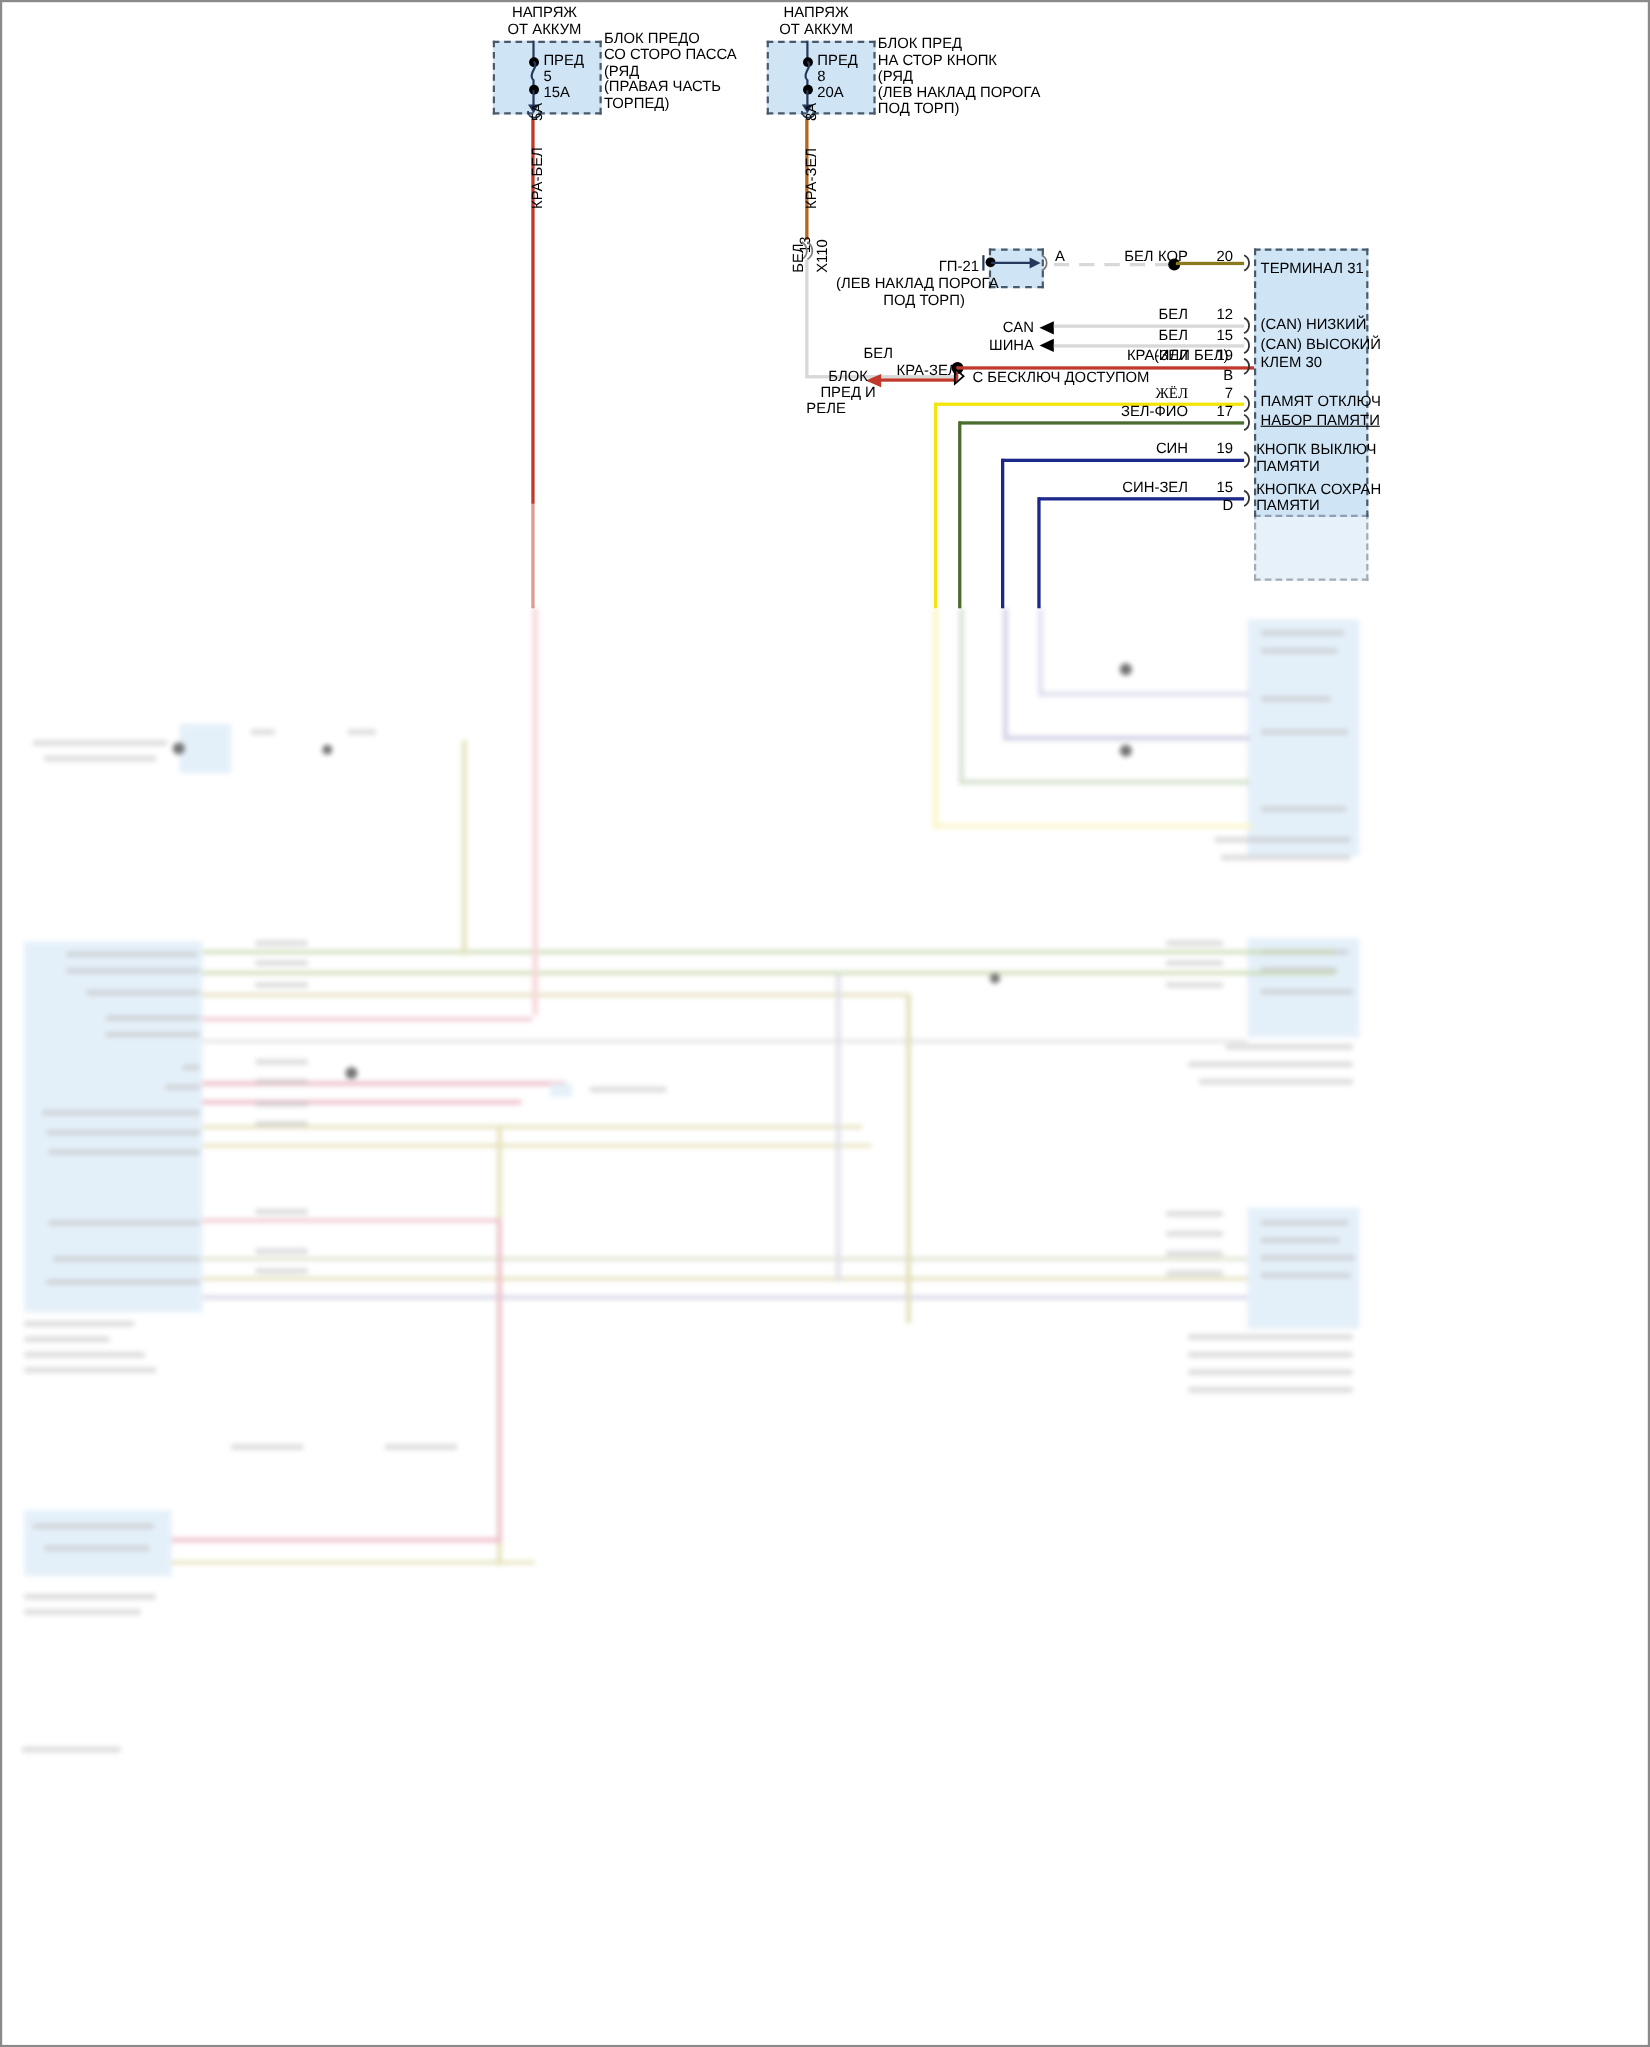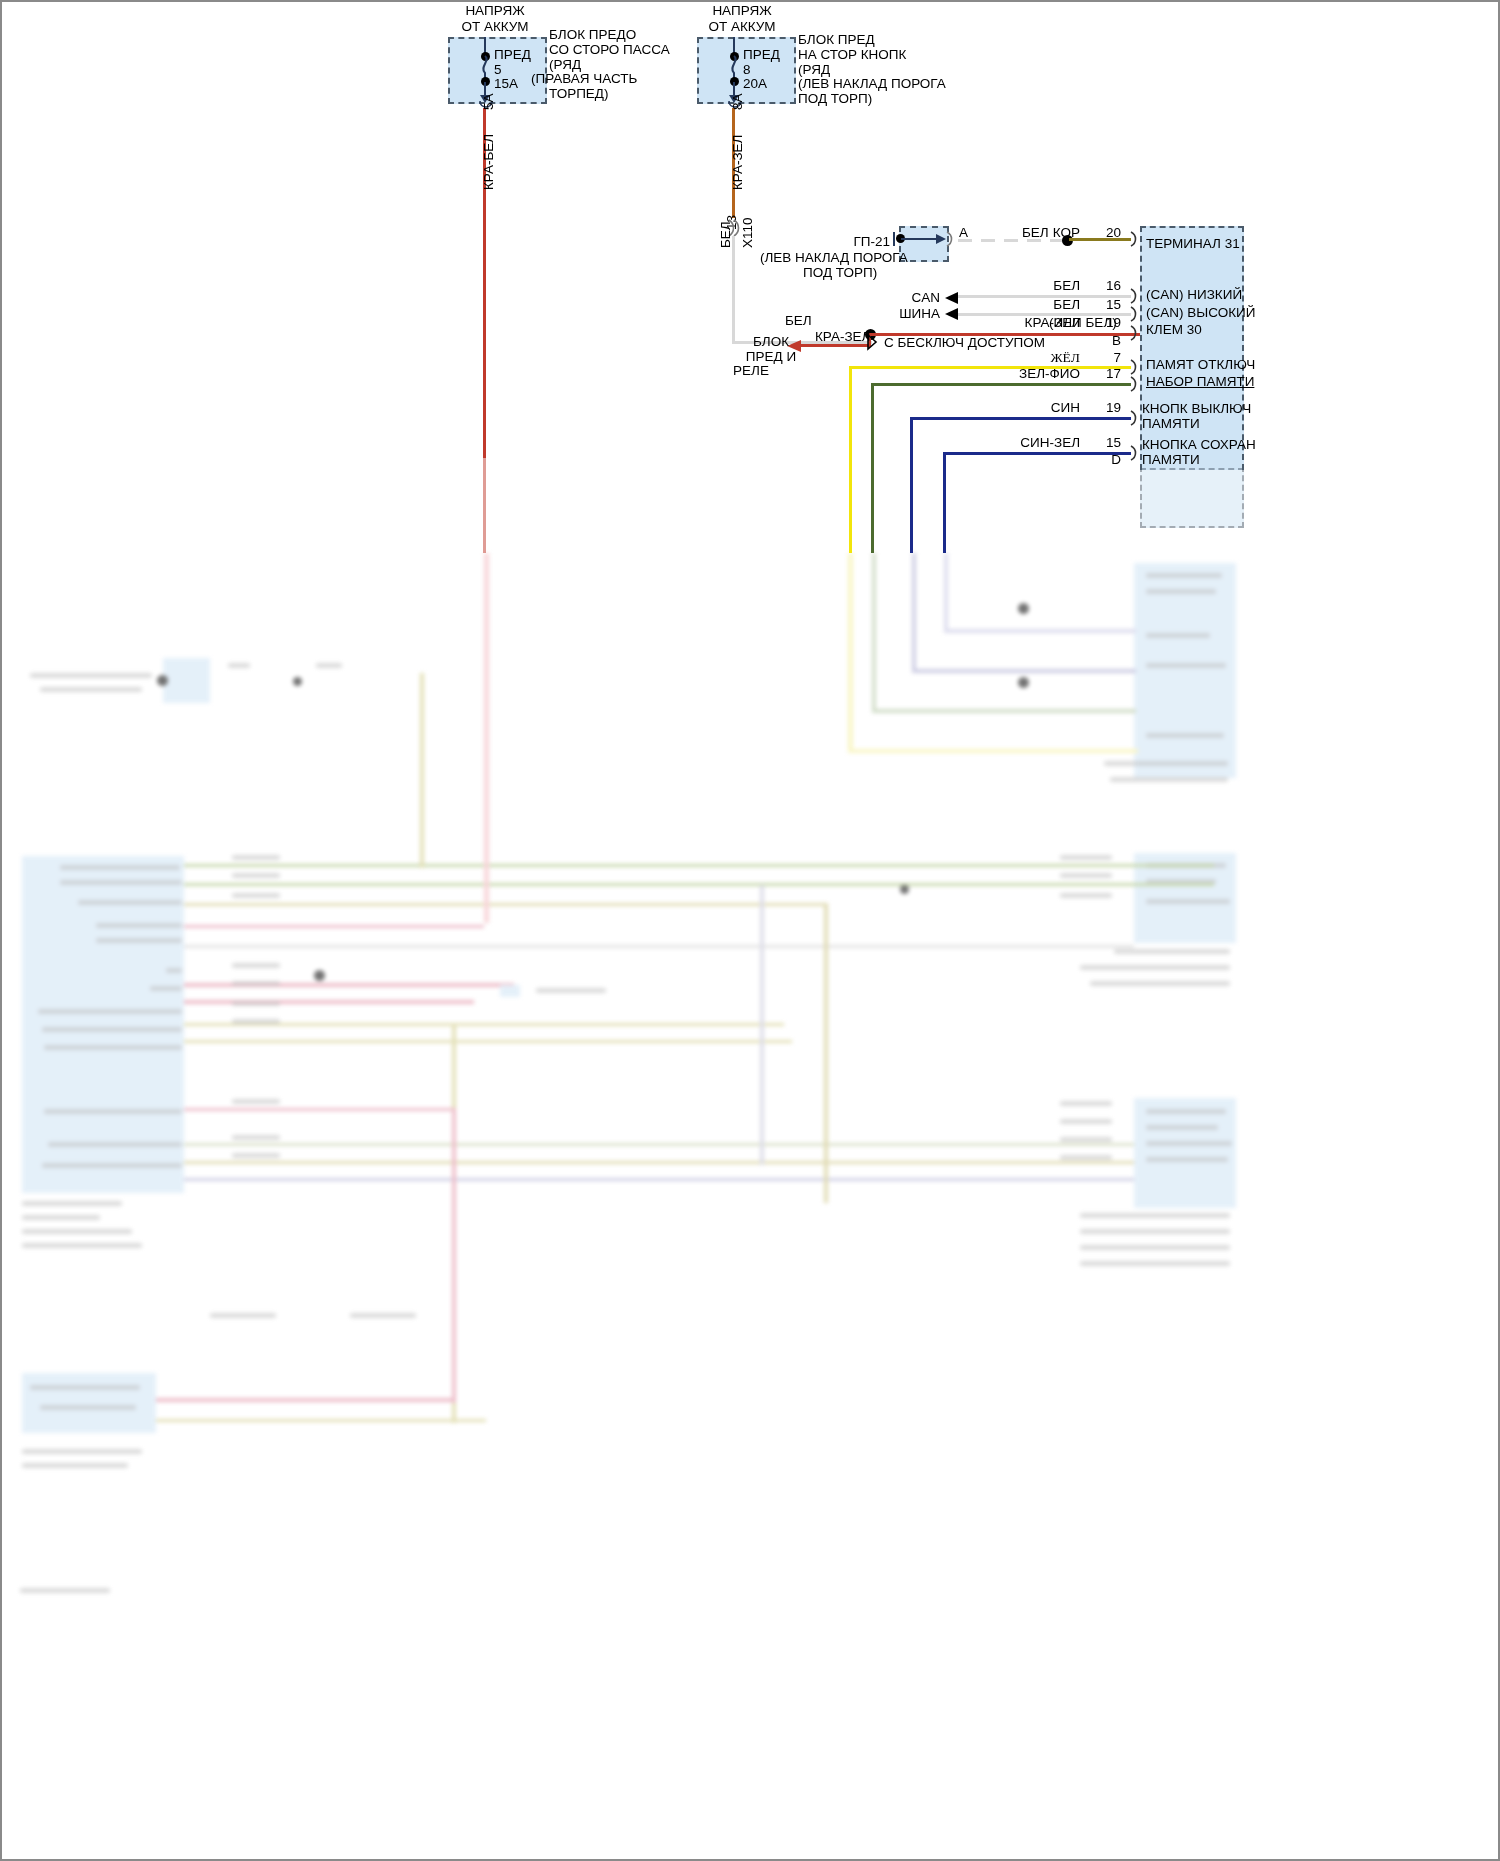--- a/index.html
+++ b/index.html
@@ -169,21 +169,21 @@
   <svg class="abs" style="left:479px;top:92px;" width="12" height="12" viewBox="0 0 12 12">
     <path d="M6 11 L1 3 L11 3 Z" fill="#25395c"></path>
   </svg>
   <div class="txt" style="left:494px;top:47px;">ПРЕД</div>
   <div class="txt" style="left:494px;top:62px;">5</div>
   <div class="txt" style="left:494px;top:76px;">15А</div>
 
   <div class="txt" style="left:549px;top:27px;">БЛОК ПРЕДО</div>
   <div class="txt" style="left:549px;top:42px;">СО СТОРО ПАССА</div>
   <div class="txt" style="left:549px;top:57px;">(РЯД</div>
-  <div class="txt" style="left:531px;top:71px;">(ПРАВАЯ ЧАСТЬ</div>
+  <div class="txt" style="left:549px;top:71px;">(ПРАВАЯ ЧАСТЬ</div>
   <div class="txt" style="left:549px;top:86px;">ТОРПЕД)</div>
 
   <svg class="abs" style="left:478px;top:100px;" width="16" height="12" viewBox="0 0 16 12">
     <path d="M2 1 C2 9, 14 9, 14 1" fill="none" stroke="#25395c" stroke-width="1.6"></path>
   </svg>
   <div class="wire" style="left:483px;top:108px;width:3px;height:350px;background:#c0392b;"></div>
   <div class="wire fade" style="left:483px;top:458px;width:3px;height:95px;background:#c0392b;"></div>
   <div class="vtxt" style="left:481px;top:110px;">5А</div>
   <div class="vtxt" style="left:481px;top:190px;">КРА-БЕЛ</div>
 
@@ -282,21 +282,21 @@
 
   <div class="txt right" style="left:1020px;top:225px;width:60px;">КОР</div>
   <div class="txt right" style="left:1093px;top:225px;width:28px;">20</div>
   <div class="wire" style="left:1069px;top:238px;width:62px;height:3px;background:#8a7a1e;"></div>
   <svg class="abs" style="left:1128px;top:230px;" width="14" height="18" viewBox="0 0 14 18">
     <path d="M3 2 C9 5, 9 13, 3 16" fill="none" stroke="#333" stroke-width="1.6"></path>
   </svg>
   <div class="txt" style="left:1146px;top:236px;">ТЕРМИНАЛ 31</div>
 
   <div class="txt right" style="left:1020px;top:278px;width:60px;">БЕЛ</div>
-  <div class="txt right" style="left:1093px;top:278px;width:28px;">16</div>
+  <div class="txt right" style="left:1093px;top:278px;width:28px;">12</div>
   <div class="wire" style="left:958px;top:295px;width:173px;height:3px;background:#d8d8d8;"></div>
   <svg class="abs" style="left:1128px;top:287px;" width="14" height="18" viewBox="0 0 14 18">
     <path d="M3 2 C9 5, 9 13, 3 16" fill="none" stroke="#333" stroke-width="1.6"></path>
   </svg>
   <div class="txt" style="left:1146px;top:287px;">(CAN) НИЗКИЙ</div>
 
   <div class="txt right" style="left:1020px;top:297px;width:60px;">БЕЛ</div>
   <div class="txt right" style="left:1093px;top:297px;width:28px;">15</div>
   <div class="wire" style="left:958px;top:313px;width:173px;height:3px;background:#d8d8d8;"></div>
   <svg class="abs" style="left:1128px;top:305px;" width="14" height="18" viewBox="0 0 14 18">

